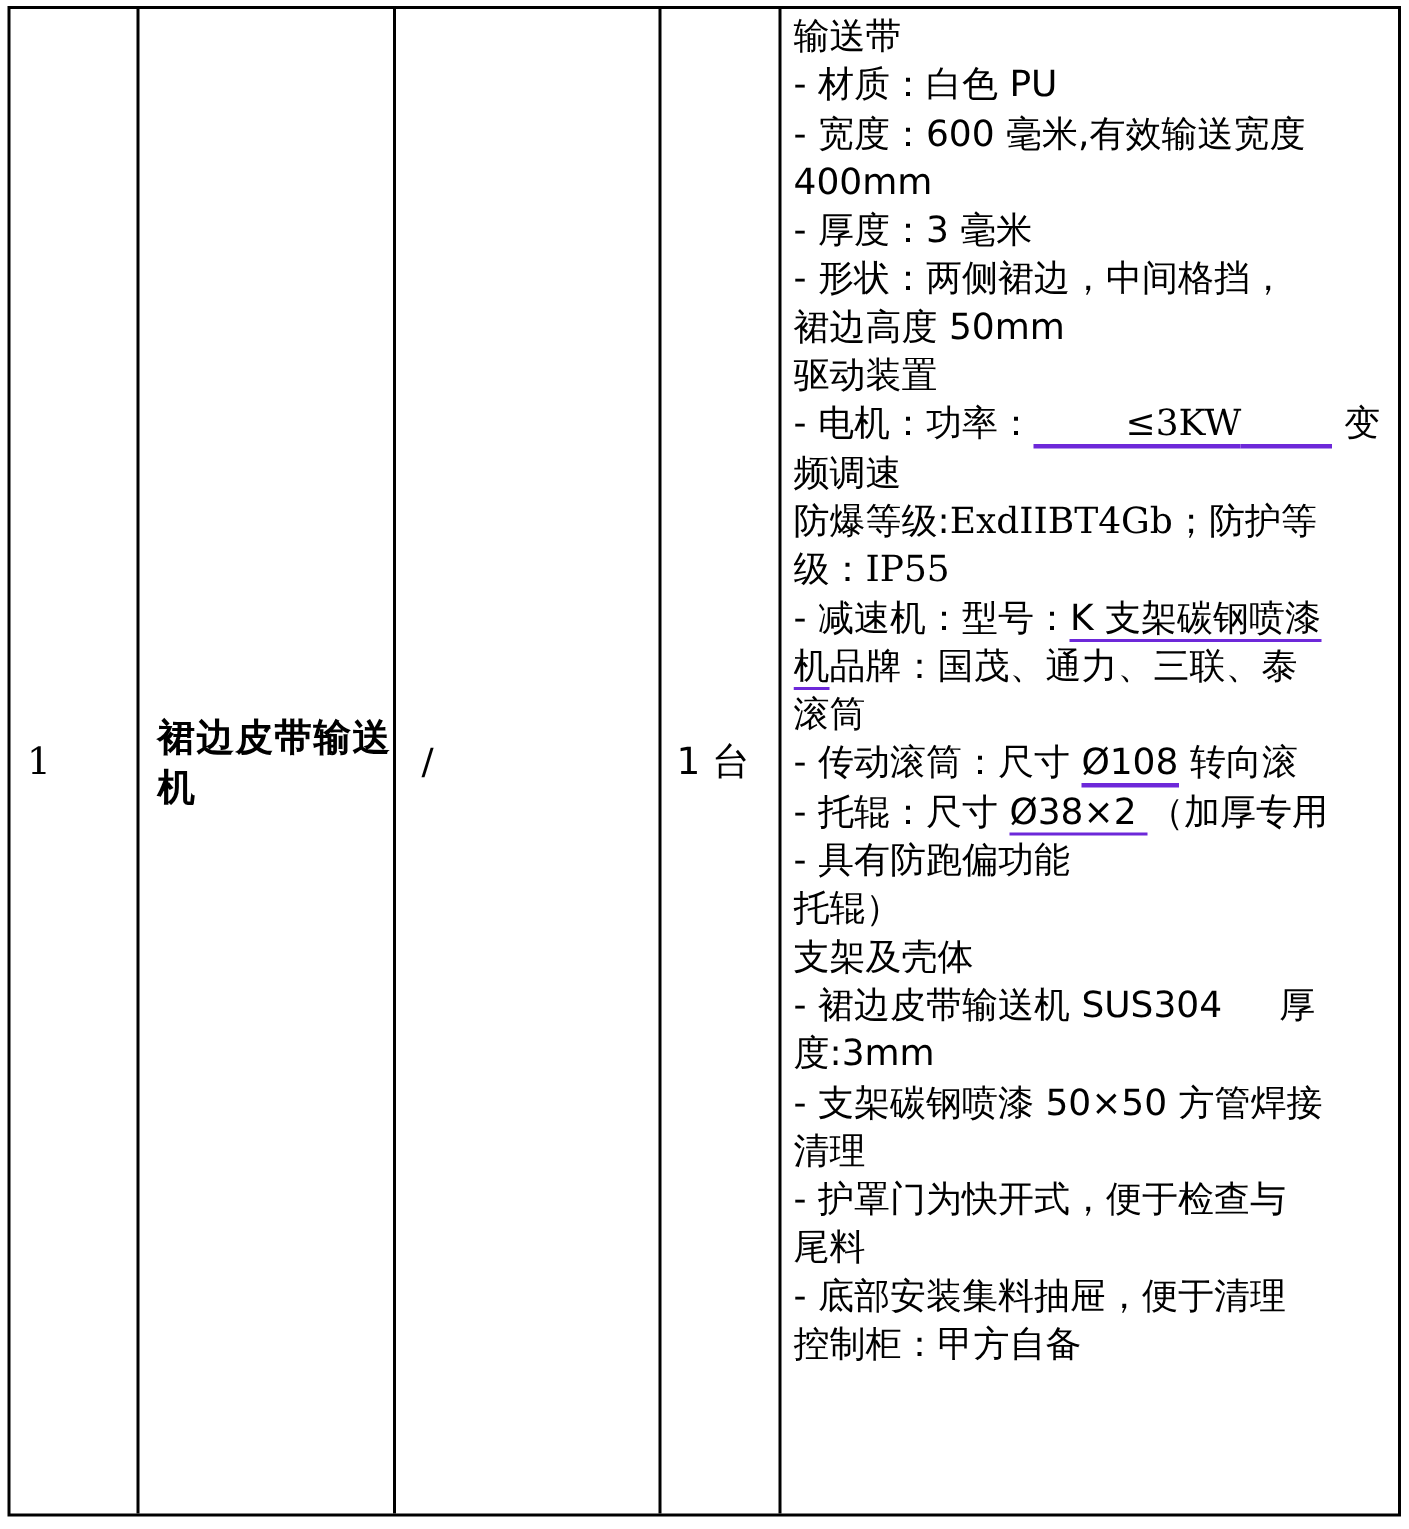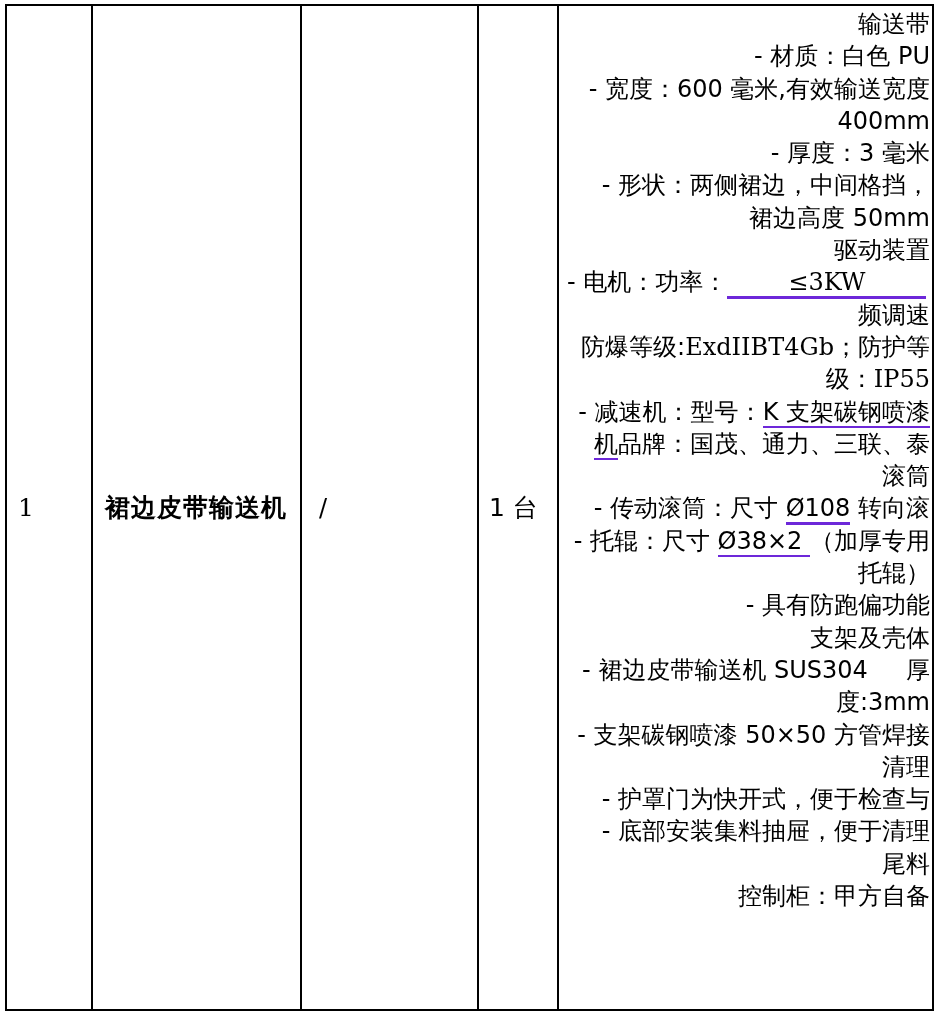--- a/index.html
+++ b/index.html
@@ -16,25 +16,24 @@
     left:5px;top:4px;
     width:925px;height:1003px;
     border:2px solid #000;
     display:flex;
     flex-direction:row;
   }
   .cell{
     height:100%;
     box-sizing:border-box;
     overflow:hidden;
-    text-align:right;
   }
   .cell + .cell{border-left:2px solid #000;}
   .c0{width:84px;display:flex;align-items:center;}
-  .c1{width:209px;display:flex;align-items:center;}
+  .c1{width:171px;display:flex;align-items:center;}
   .c2{width:177px;display:flex;align-items:center;}
   .c3{width:80px;display:flex;align-items:center;}
   .c4{flex:1;}
   .no-text{
     padding-left:11px;
     font-size:25px;
     font-family:"DejaVu Serif","Liberation Serif",serif;
   }
   .name-text{
     padding-left:12px;
@@ -95,27 +94,27 @@
           <div class="spec-line"><span>驱动装置</span></div>
           <div class="spec-line"><span>- 电机：功率：</span><span class="u">        </span><span class="u latin-serif">≤3KW</span><span class="u">        </span><span> 变</span></div>
           <div class="spec-line"><span>频调速</span></div>
           <div class="spec-line"><span>防爆等级:</span><span class="latin-serif">ExdIIBT4Gb</span><span>；防护等</span></div>
           <div class="spec-line"><span>级：</span><span class="latin-serif">IP55</span></div>
           <div class="spec-line"><span>- 减速机：型号：</span><span class="u">K 支架碳钢喷漆</span></div>
           <div class="spec-line"><span class="u">机</span><span>品牌：国茂、通力、三联、泰</span></div>
           <div class="spec-line"><span>滚筒</span></div>
           <div class="spec-line"><span>- 传动滚筒：尺寸 </span><span class="u">Ø108</span><span> 转向滚</span></div>
           <div class="spec-line"><span>- 托辊：尺寸 </span><span class="u">Ø38×2 </span><span>（加厚专用</span></div>
+          <div class="spec-line"><span>- 具有防跑偏功能</span></div>
           <div class="spec-line"><span>托辊）</span></div>
-          <div class="spec-line"><span>- 具有防跑偏功能</span></div>
           <div class="spec-line"><span>支架及壳体</span></div>
           <div class="spec-line"><span>- 裙边皮带输送机 SUS304     厚</span></div>
           <div class="spec-line"><span>度:3mm</span></div>
           <div class="spec-line"><span>- 支架碳钢喷漆 50×50 方管焊接</span></div>
           <div class="spec-line"><span>清理</span></div>
           <div class="spec-line"><span>- 护罩门为快开式，便于检查与</span></div>
+          <div class="spec-line"><span>尾料</span></div>
           <div class="spec-line"><span>- 底部安装集料抽屉，便于清理</span></div>
-          <div class="spec-line"><span>尾料</span></div>
           <div class="spec-line"><span>控制柜：甲方自备</span></div>
         </div>
     </div>
   </div>
 </div>
 
 </body></html>

